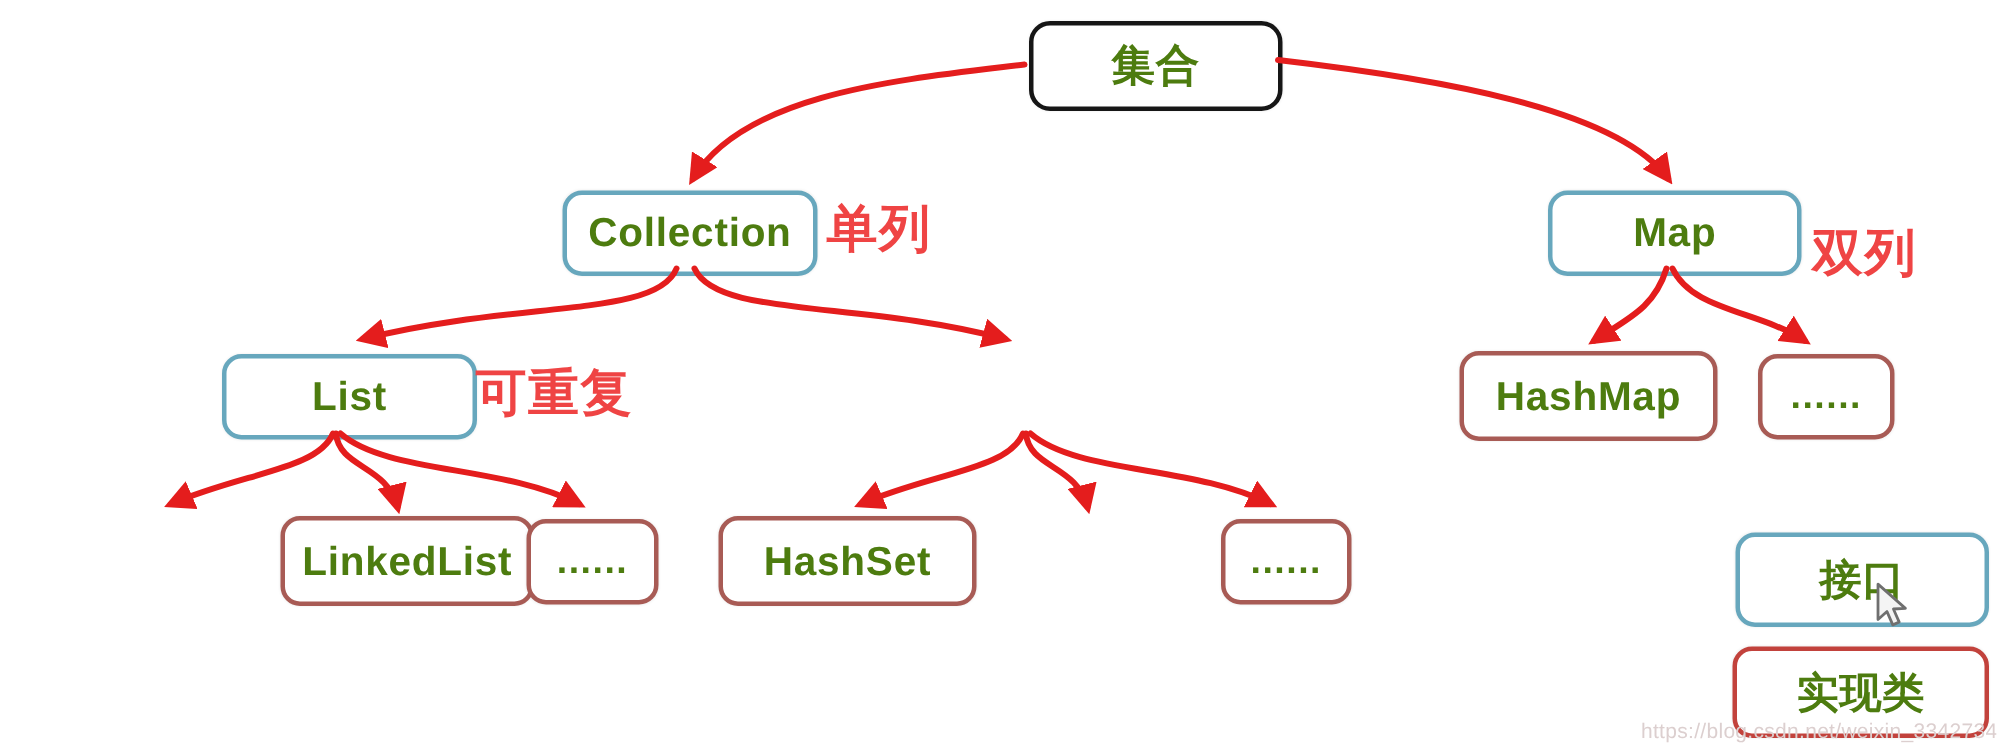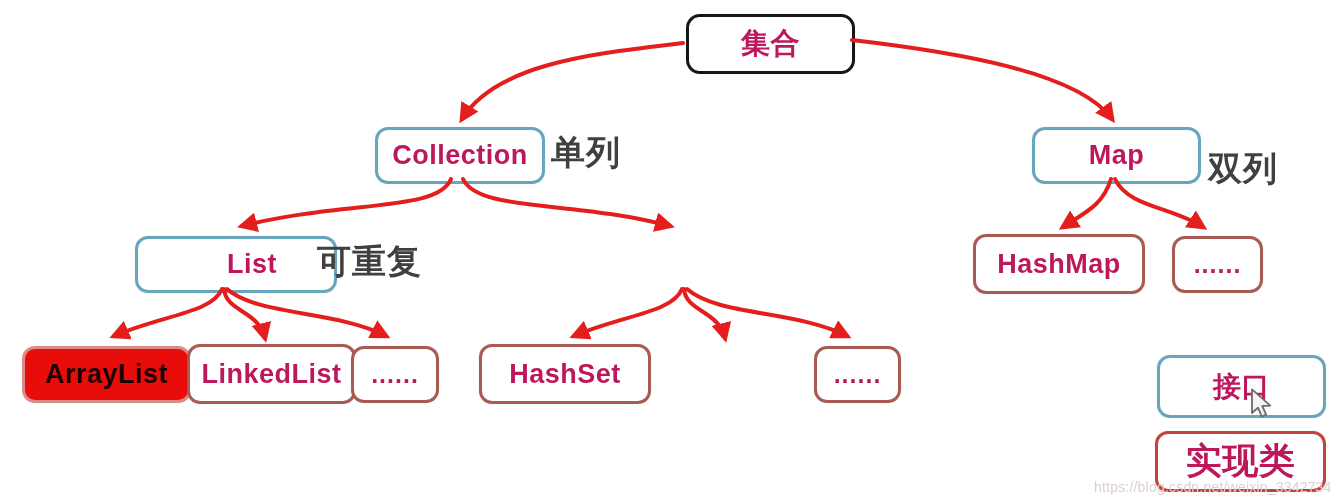--- a/index.html
+++ b/index.html
@@ -1,53 +1,53 @@
 <!DOCTYPE html>
 <html><head>
 <meta charset="utf-8">
 <style>
   html,body{margin:0;padding:0;}
   body{font-family:"Liberation Sans", sans-serif;}
   #stage{position:relative;width:1331px;height:500px;background:#ffffff;overflow:hidden;}
 
   .node{
     position:absolute;display:flex;align-items:center;justify-content:center;
-    background:#fff;border-radius:13px;color:#be185d;
+    background:#fff;border-radius:13px;color:#4d7c0f;
     font-weight:600;font-size:27px;letter-spacing:0.5px;
     box-shadow:0 0 2px rgba(0,0,0,0.08);
   }
   .root-node{border:3.5px solid #161616;font-weight:700;font-size:29px;border-radius:14px;}
   .iface{border:3px solid #67a7bd;}
   .impl{border:3px solid #a85b55;}
   .impl-legend{border:3.5px solid #c2423c;}
   .highlight{background:#e80d0b;border:3px solid #d98b88;color:#1a0000;font-weight:700;}
   .dots{font-size:25px;font-weight:700;letter-spacing:1px;}
   .cn{font-weight:700;}
 
   .note{
-    position:absolute;color:#404040;font-weight:700;font-size:34px;
+    position:absolute;color:#ef4444;font-weight:700;font-size:34px;
     display:flex;align-items:center;height:51px;letter-spacing:1px;
   }
 
   
   .pos-root{left:686px;top:14px;width:163px;height:54px;}
   .pos-collection{left:375px;top:127px;width:164px;height:51px;}
   .pos-map{left:1032px;top:127px;width:163px;height:51px;}
-  .pos-list{left:135px;top:236px;width:164px;height:51px;padding-left:32px;}
+  .pos-list{left:148px;top:236px;width:164px;height:51px;}
   .pos-set{left:603px;top:236px;width:164px;height:51px;}
   .pos-hashmap{left:973px;top:234px;width:166px;height:54px;}
   .pos-map-more{left:1172px;top:236px;width:85px;height:51px;}
   .pos-arraylist{left:22px;top:346px;width:163px;height:51px;}
   .pos-linkedlist{left:187px;top:344px;width:163px;height:54px;}
   .pos-list-more{left:351px;top:346px;width:82px;height:51px;}
   .pos-hashset{left:479px;top:344px;width:166px;height:54px;text-align:right;}
   .pos-treeset{left:647px;top:344px;width:164px;height:54px;}
   .pos-set-more{left:814px;top:346px;width:81px;height:51px;}
   .pos-legend-iface{left:1157px;top:355px;width:163px;height:57px;font-size:28px;}
-  .pos-legend-impl{left:1155px;top:431px;width:165px;height:55px;font-size:36px;}
+  .pos-legend-impl{left:1155px;top:431px;width:165px;height:55px;font-size:28px;}
 
   .note-danlie{left:551px;top:127px;}
   .note-shuanglie{left:1208px;top:127px;margin-top:16px;}
   .note-kechongfu{left:317px;top:236px;}
   .note-bukechongfu{left:776px;top:236px;font-size:33px;}
 
   #arrows{position:absolute;left:0;top:0;width:1331px;height:500px;pointer-events:none;}
 
   .watermark{
     position:absolute;left:1094px;top:479px;width:240px;
@@ -80,23 +80,20 @@
   <div class="note note-kechongfu">可重复</div>
 
 
   <div class="node impl pos-hashmap">
     <span>HashMap</span>
   </div>
   <div class="node impl dots pos-map-more">
     <span>......</span>
   </div>
 
-  <div class="node highlight pos-arraylist">
-    <span>ArrayList</span>
-  </div>
   <div class="node impl pos-linkedlist">
     <span>LinkedList</span>
   </div>
   <div class="node impl dots pos-list-more">
     <span>......</span>
   </div>
 
   <div class="node impl pos-hashset">
     <span>HashSet</span>
   </div>

